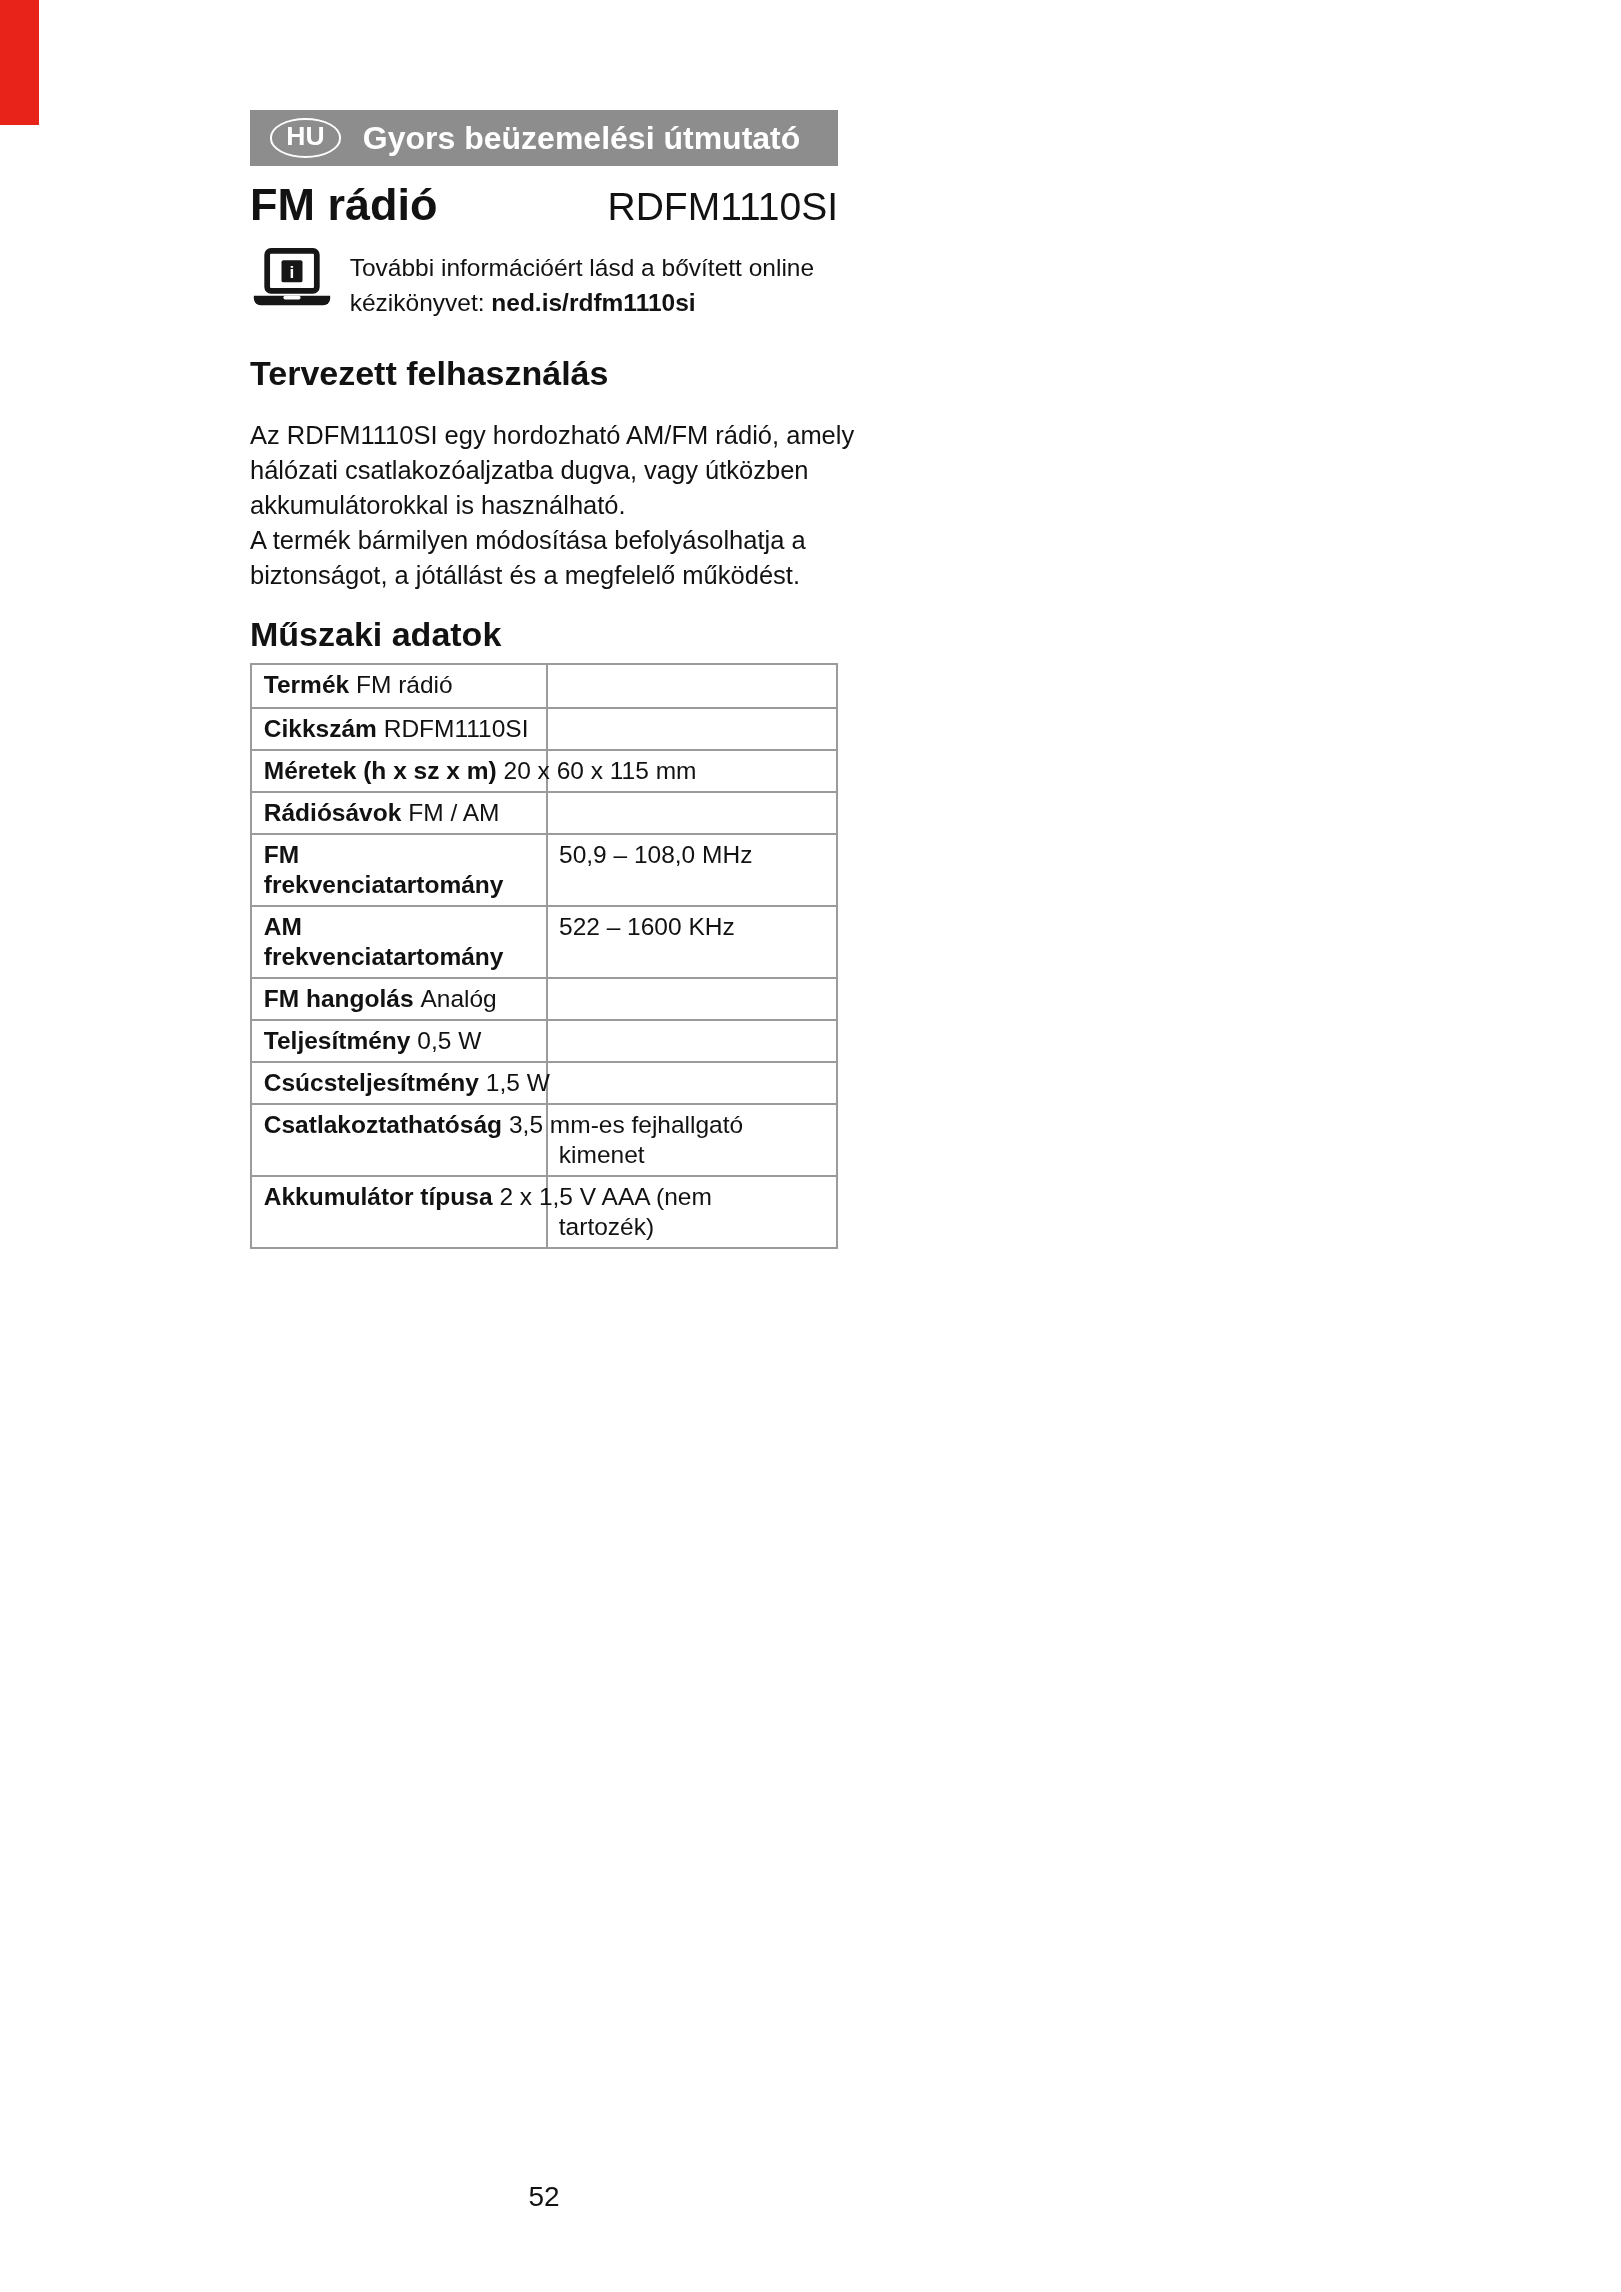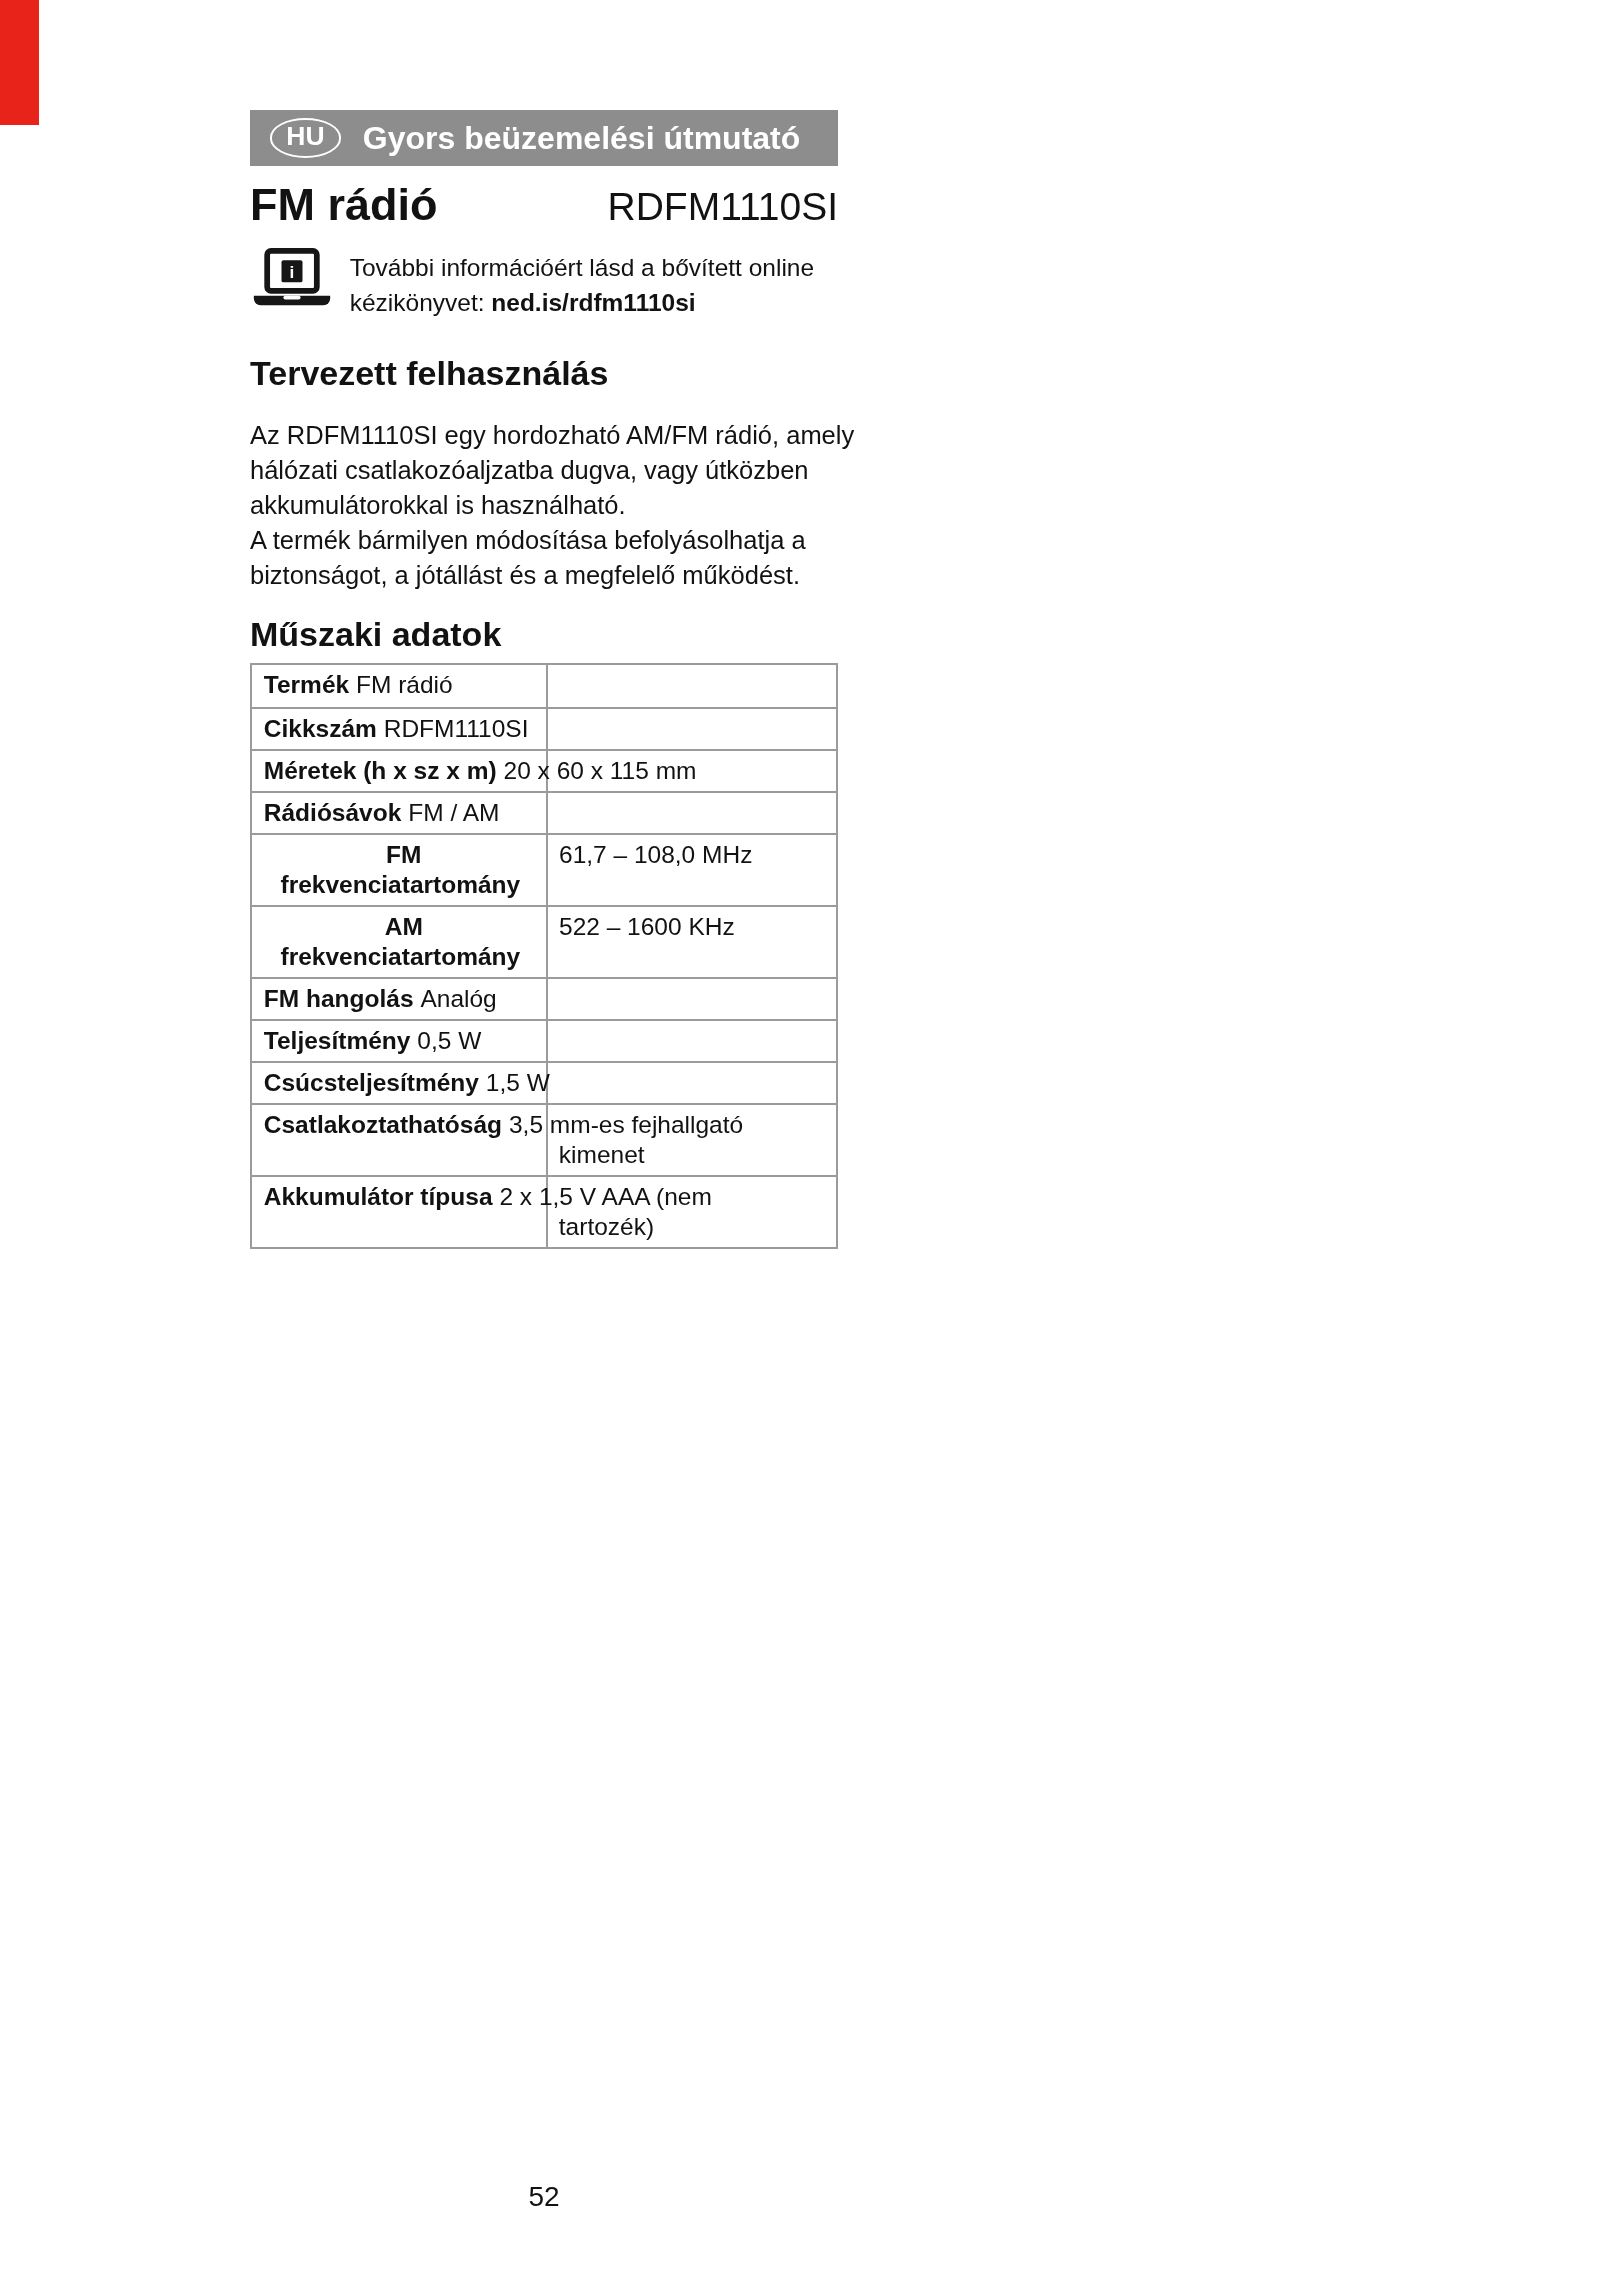--- a/index.html
+++ b/index.html
@@ -36,21 +36,21 @@
   .para div { white-space:nowrap; }
 
   .spec-table { margin-top:7.8px; border:2px solid var(--border-gray, #9b9b9b); }
   .spec-row { position:relative; border-top:2px solid var(--border-gray, #9b9b9b);
               min-height:42px; padding:4.9px 11.8px; font-size:24.5px; line-height:30px; }
   .spec-row:first-child { border-top:none; }
   .spec-row::after { content:""; position:absolute; left:294px; top:0; bottom:0;
                      width:2px; background:var(--border-gray, #9b9b9b); }
   .r-tall, .r-wrap2 { min-height:70px; }
   .line1 { position:relative; z-index:1; white-space:nowrap; }
-  .r-tall .line1 { white-space:normal; width:280px;text-align:center; }
+  .r-tall .line1 { white-space:normal; width:280px; }
   .lbl { font-weight:bold; margin-right:6.9px; }
   .line2 { position:relative; z-index:1; margin-left:295px; white-space:nowrap; }
   .rval { position:absolute; left:307px; top:4.9px; z-index:1; white-space:nowrap; }
 
   .page-num { position:absolute; left:250px; top:2181px; width:588px;
               text-align:center; font-size:28px; }
 </style>
 </head>
 <body>
 
@@ -110,21 +110,21 @@
       <div class="spec-row">
         <div class="line1"><span class="lbl">Méretek (h x sz x m)</span><span>20 x 60 x 115 mm</span></div>
       </div>
 
       <div class="spec-row">
         <div class="line1"><span class="lbl">Rádiósávok</span><span>FM / AM</span></div>
       </div>
 
       <div class="spec-row r-tall">
         <div class="line1"><span class="lbl">FM frekvenciatartomány</span></div>
-        <div class="rval">61,7 – 108,0 MHz</div>
+        <div class="rval">50,9 – 108,0 MHz</div>
       </div>
 
       <div class="spec-row r-tall">
         <div class="line1"><span class="lbl">AM frekvenciatartomány</span></div>
         <div class="rval">522 – 1600 KHz</div>
       </div>
 
       <div class="spec-row">
         <div class="line1"><span class="lbl">FM hangolás</span><span>Analóg</span></div>
       </div>

